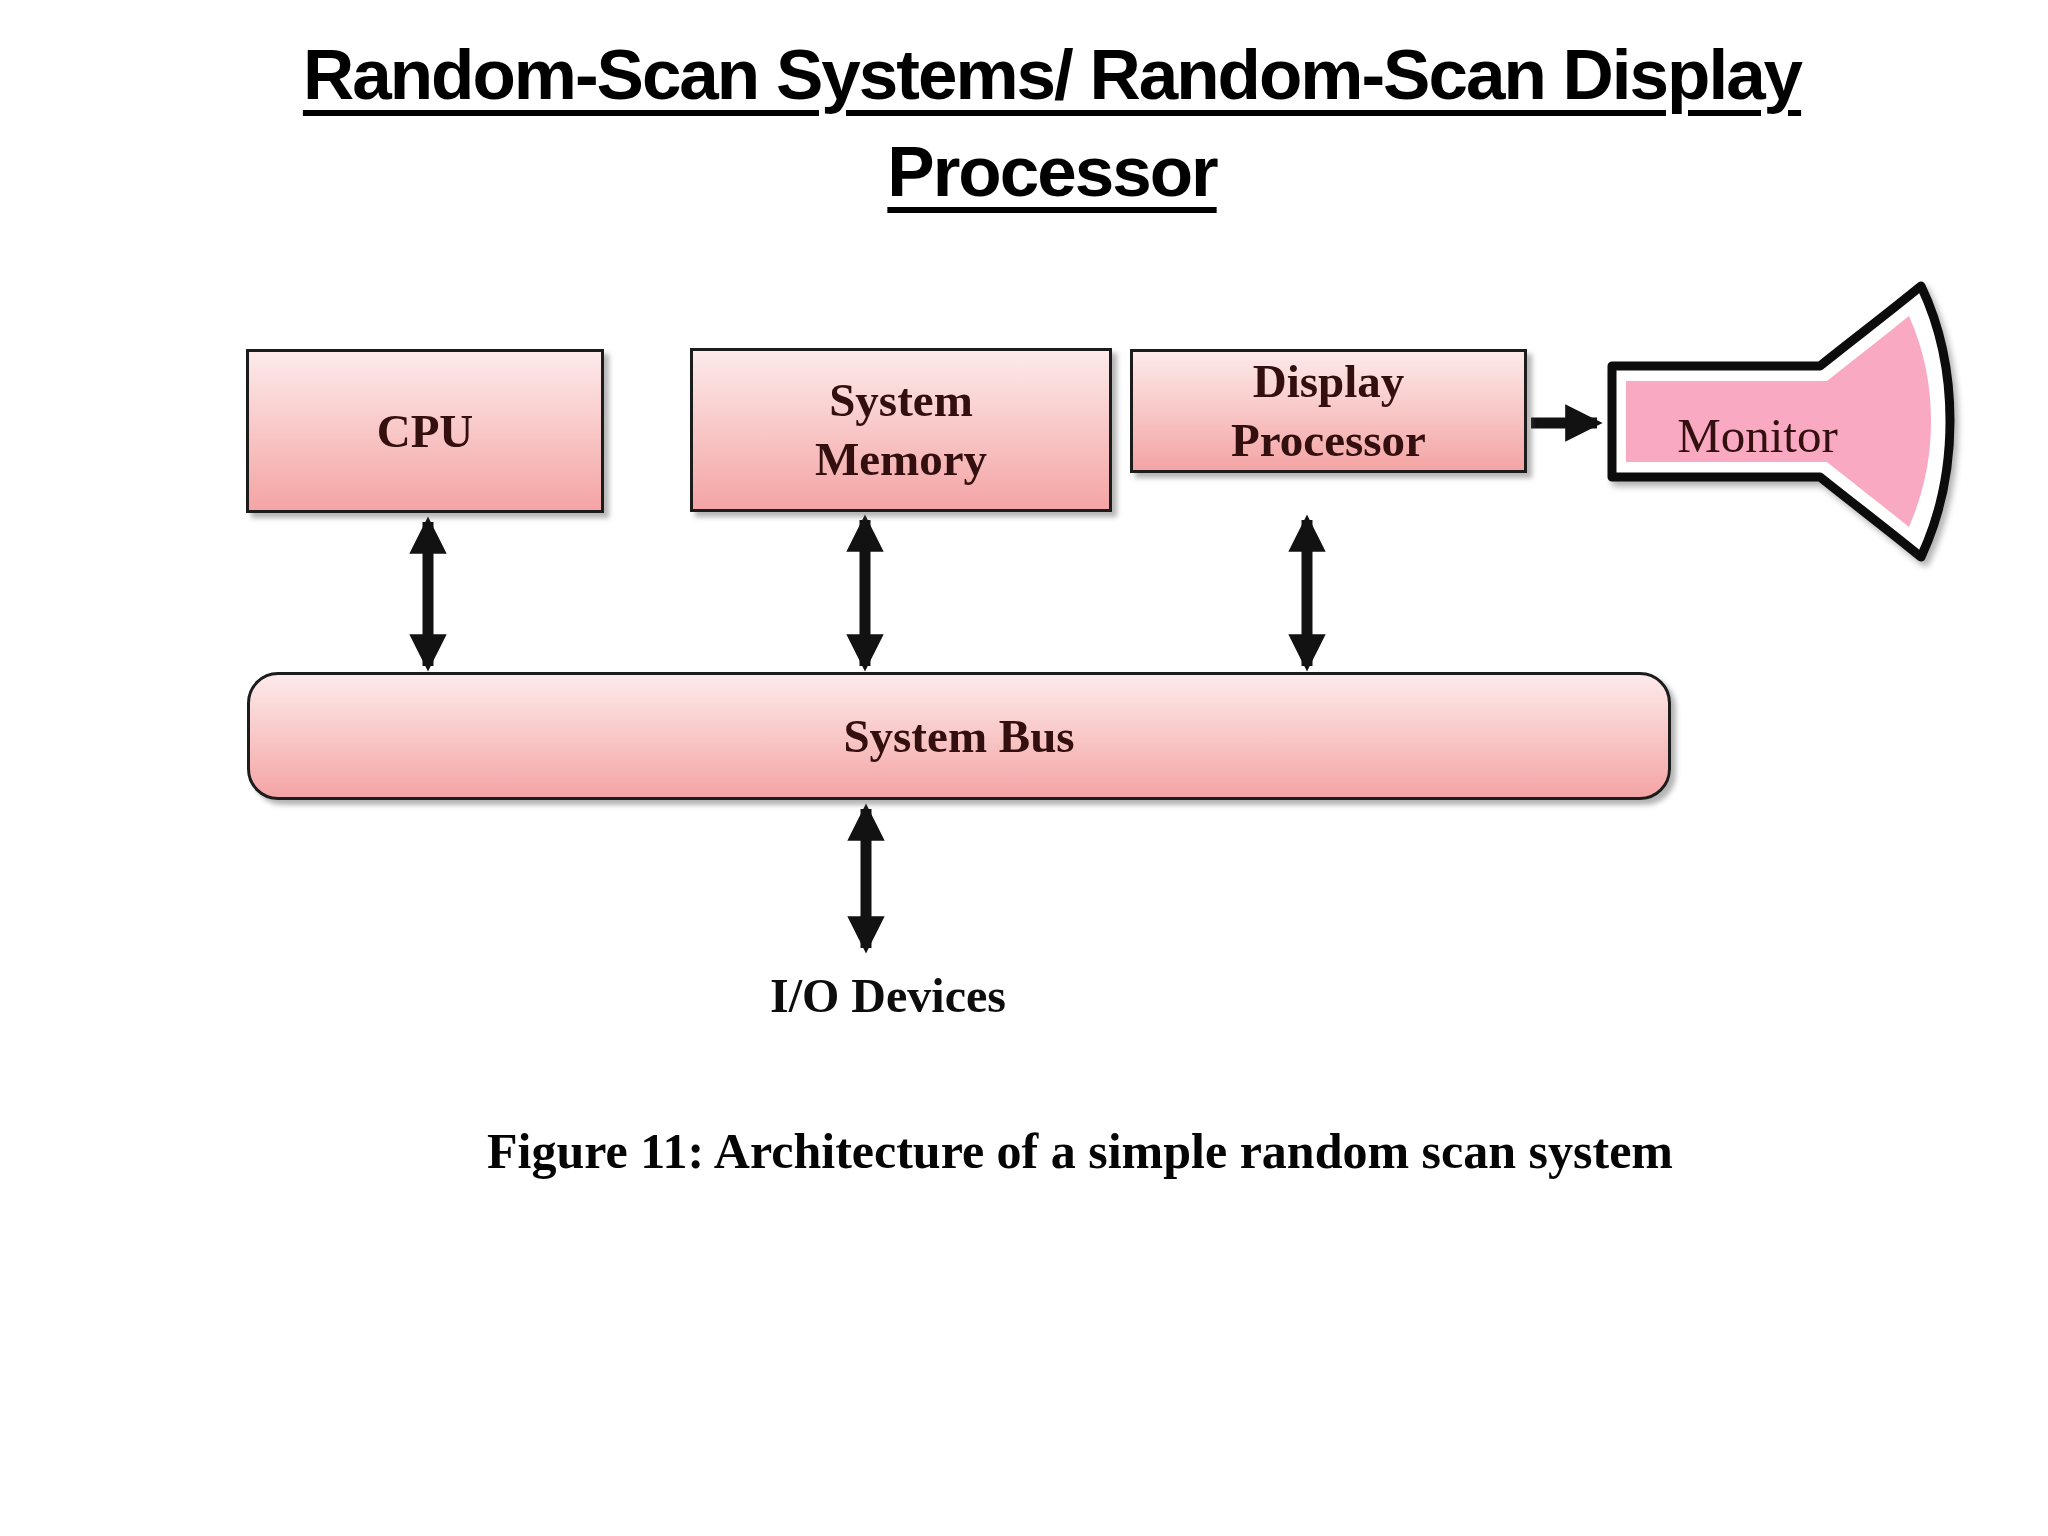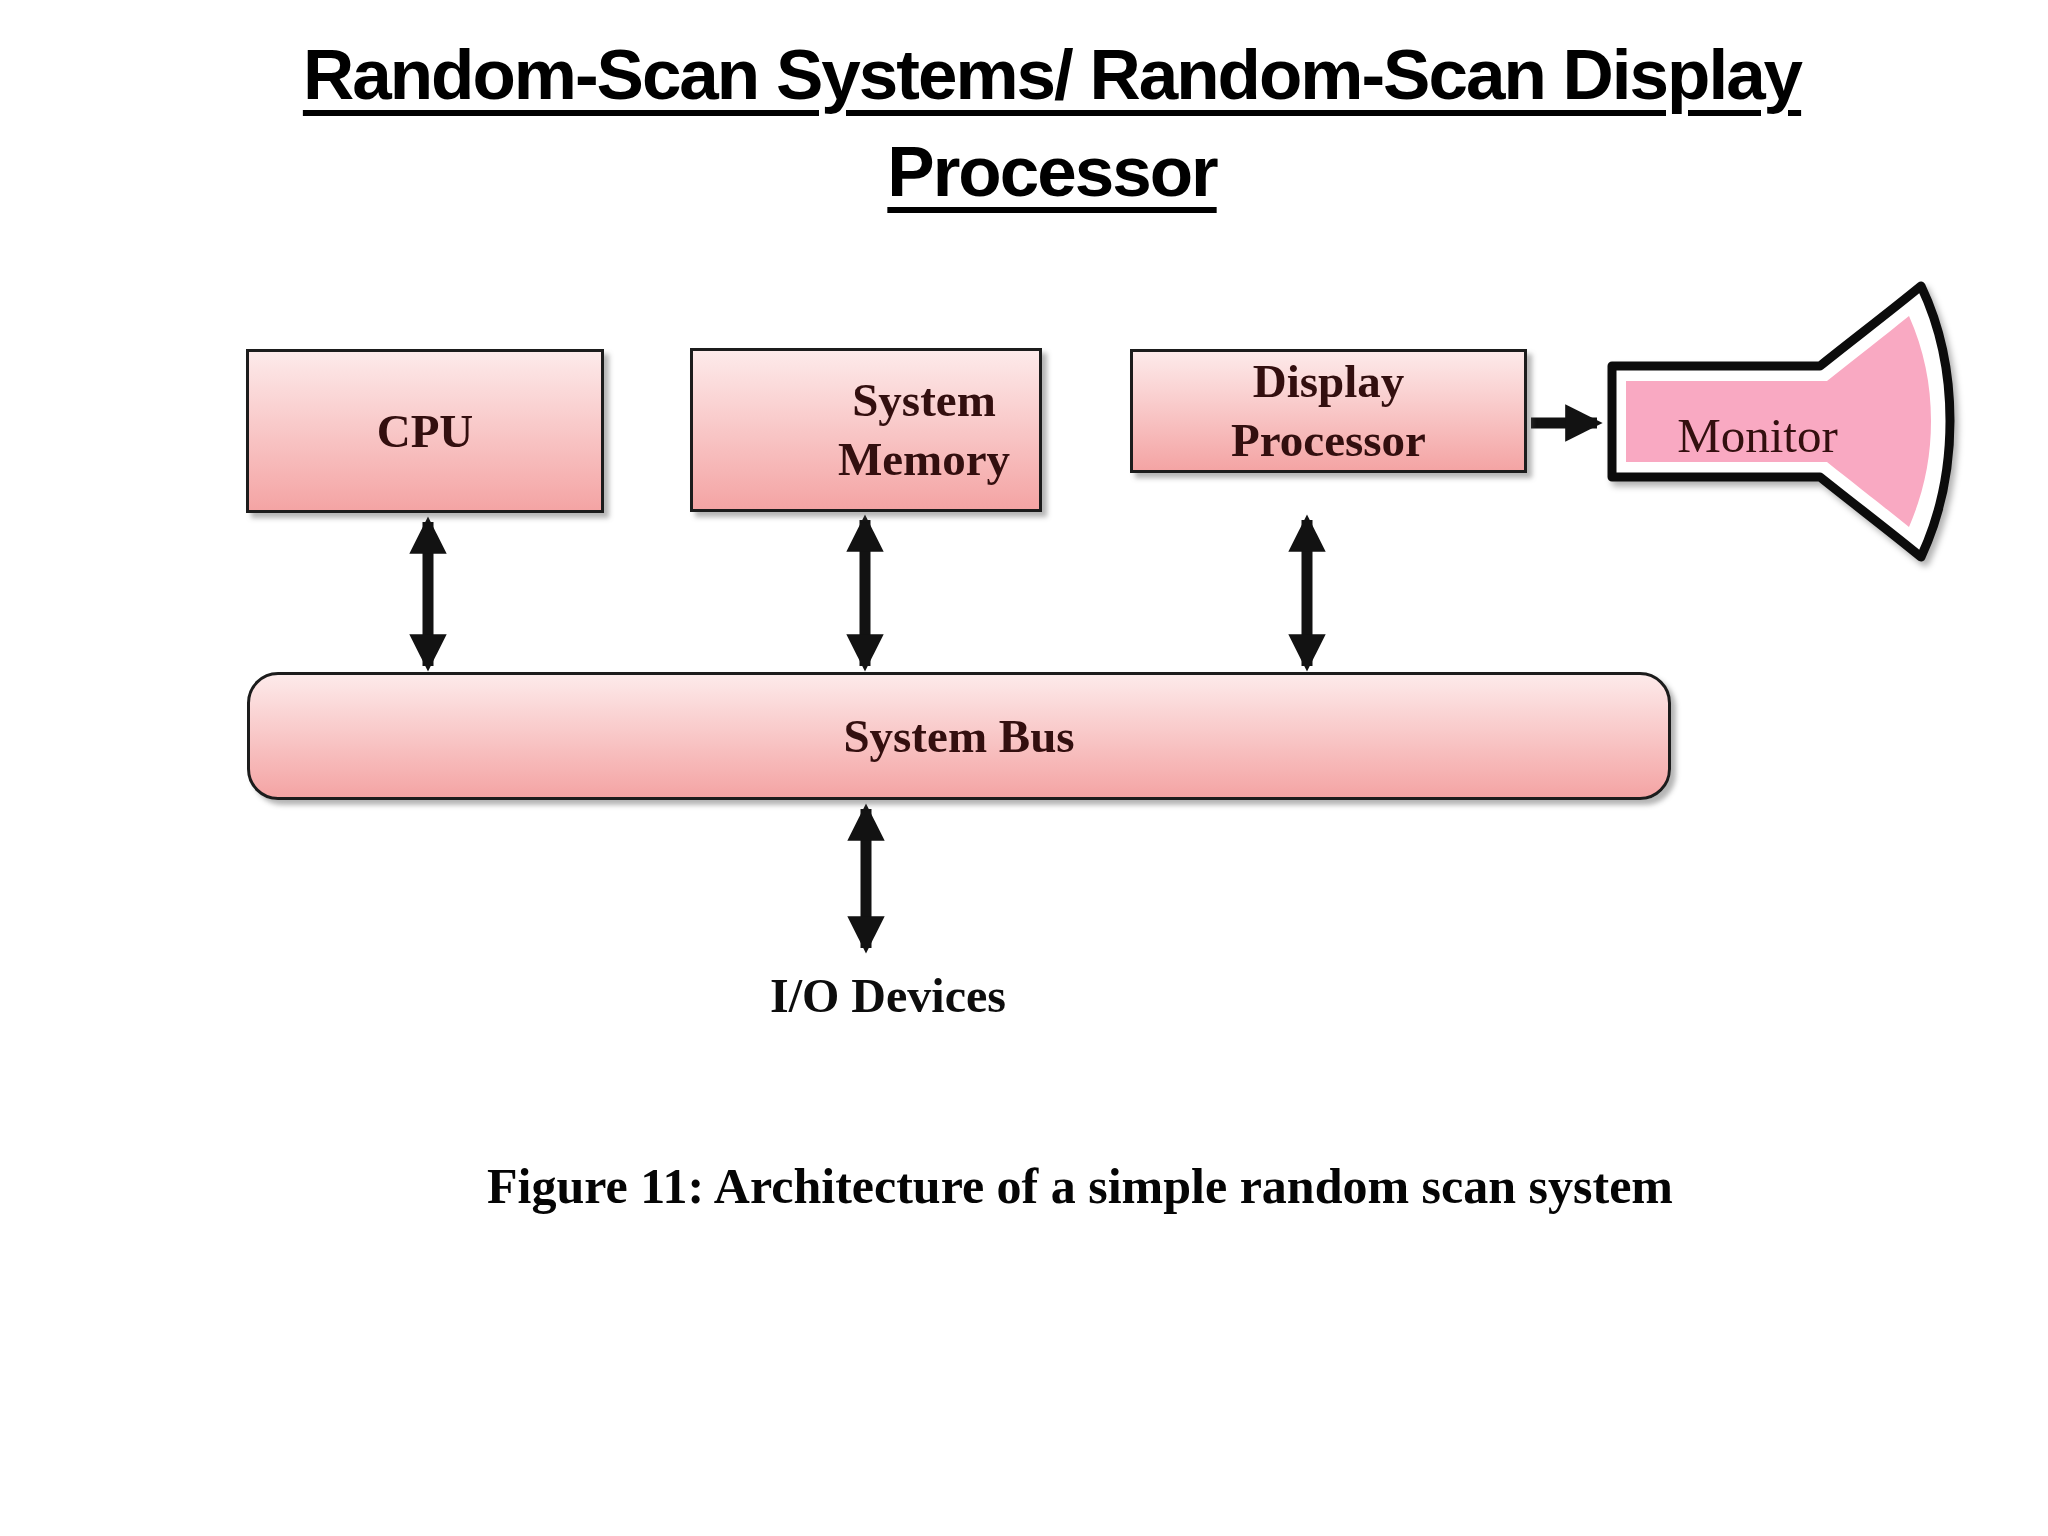--- a/index.html
+++ b/index.html
@@ -98,21 +98,20 @@
     font-size: 48px;
   }
   .caption {
     position: absolute;
     left: 112px; top: 1122px;
     width: 1936px;
     text-align: center;
     color: #050505;
     font-weight: 700;
     font-size: 50px;
-    margin-top: 35px;
   }
 </style>
 </head>
 <body>
 
 <div class="page">
 
   <div class="title">
     <span class="tline">Random-Scan Systems/ Random-Scan Display</span><br>
     <span class="tline">Processor</span>
@@ -148,21 +147,21 @@
                C 1931 458 1924 492 1909 527
                C 1883 506 1857 486 1827 462
                L 1626 462 Z"></path>
     </g>
   </svg>
 
   <div class="box" style="left:246px; top:349px; width:358px; height:164px;justify-content:center;">
     <span class="lbl">CPU</span>
   </div>
 
-  <div class="box" style="left:690px; top:348px; width:352px; height:164px;justify-content:flex-end;">
+  <div class="box" style="left:690px; top:348px; width:422px; height:164px;">
     <span class="lbl wrap2-mem">System Memory</span>
   </div>
 
   <div class="box" style="left:1130px; top:349px; width:397px; height:124px;">
     <span class="lbl wrap2-dp">Display Processor</span>
   </div>
 
   <div class="box" style="left:247px; top:672px; width:1424px; height:128px;border-radius:31px;">
     <span class="lbl">System Bus</span>
   </div>

